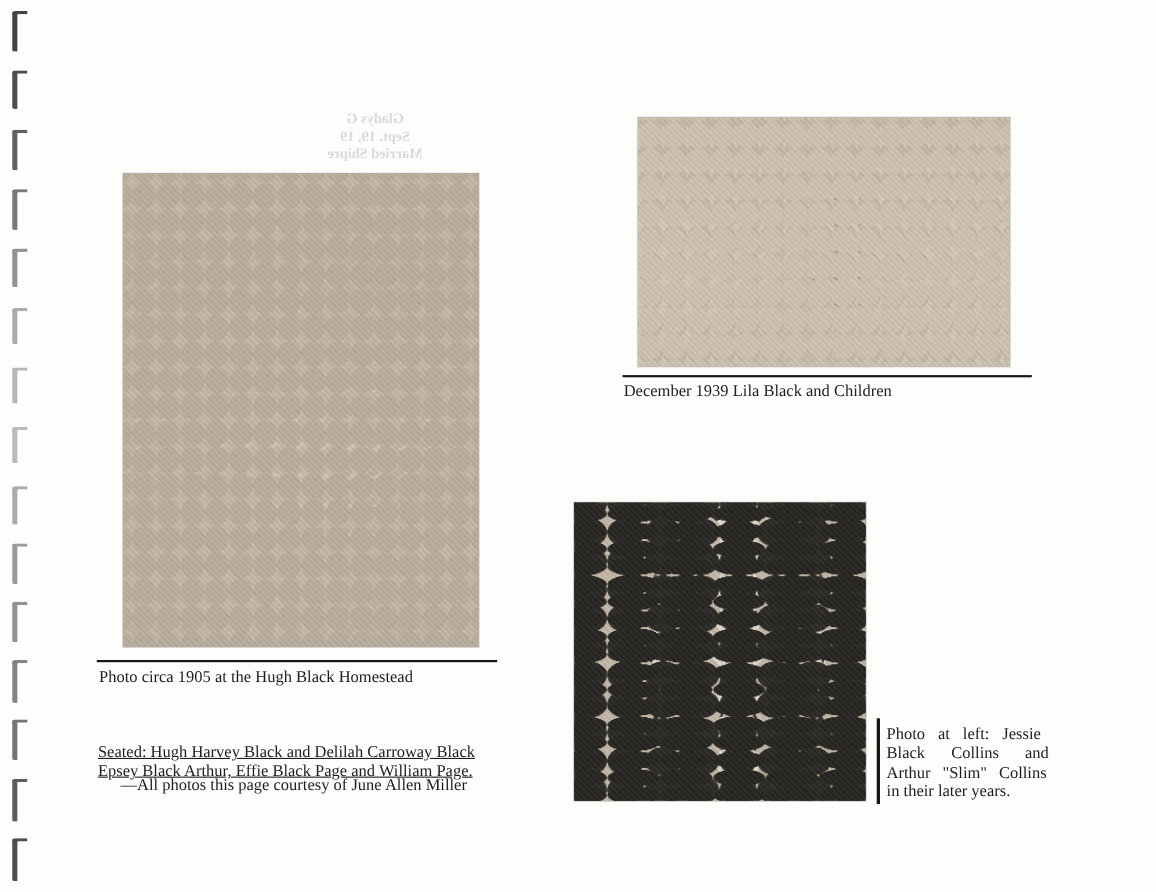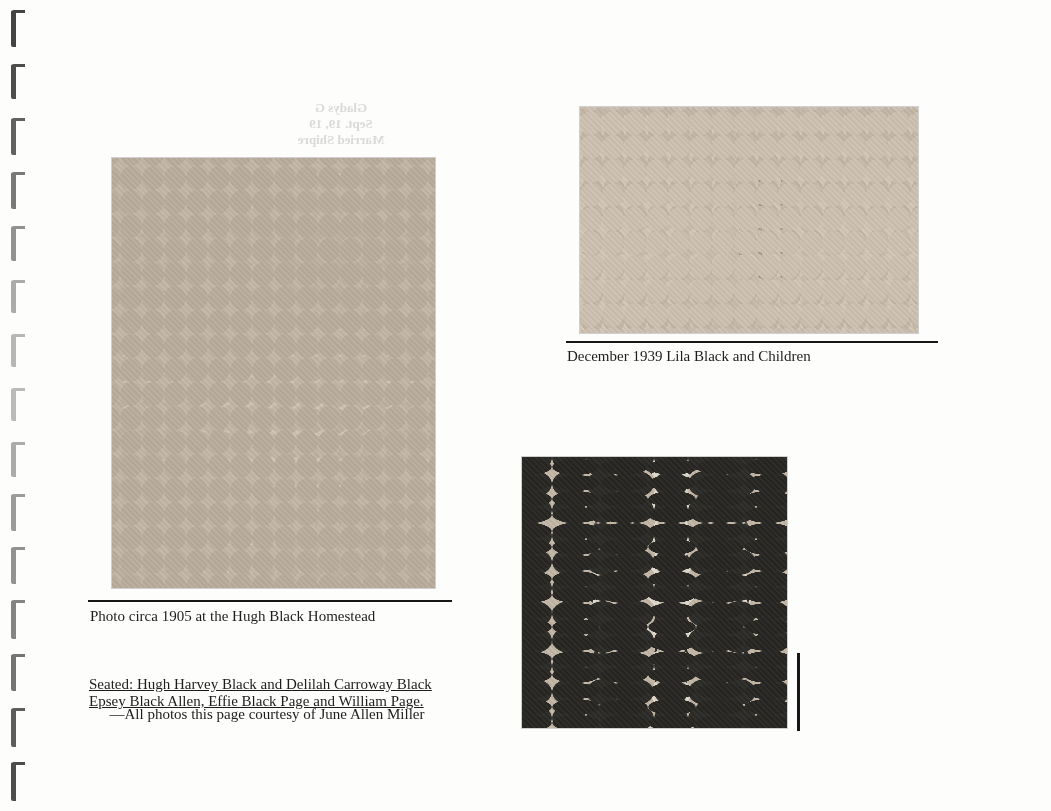--- a/index.html
+++ b/index.html
@@ -173,31 +173,37 @@
   </div>
 
   <div class="photo photo-homestead" aria-label="Group portrait: Hugh Harvey Black and Delilah Carroway Black seated, five family members standing behind them, farmhouse and moss-draped trees in background"></div>
 
   <div class="rule rule-left"></div>
 
   <div class="txt cap-title">Photo circa 1905 at the Hugh Black Homestead</div>
 
   <div class="txt cap-left-block">
     <div>Seated: Hugh Harvey Black and Delilah Carroway Black</div>
-    <div>Epsey Black Allen, Effie Black Page and William Page.</div>
+    <div>Epsey Black Arthur, Effie Black Page and William Page.</div>
   </div>
 
   <div class="txt credit">—All photos this page courtesy of June Allen Miller</div>
 
   <div class="photo photo-lila" aria-label="Six adults standing outdoors before dark foliage, December 1939"></div>
 
   <div class="rule rule-right"></div>
 
   <div class="txt cap-right-block">
     <div>December 1939 Lila Black and Children</div>
   </div>
 
   <div class="photo photo-collins" aria-label="Elderly couple seated indoors, the man wearing a dark hat and overalls"></div>
 
   <div class="vbar"></div>
 
+  <div class="txt cap-collins-block">
+    <div class="cws1">Photo at left: Jessie</div>
+    <div class="cws2">Black Collins and</div>
+    <div class="cws3">Arthur "Slim" Collins</div>
+    <div>in their later years.</div>
+  </div>
 
 </div>
 
 </body></html>

